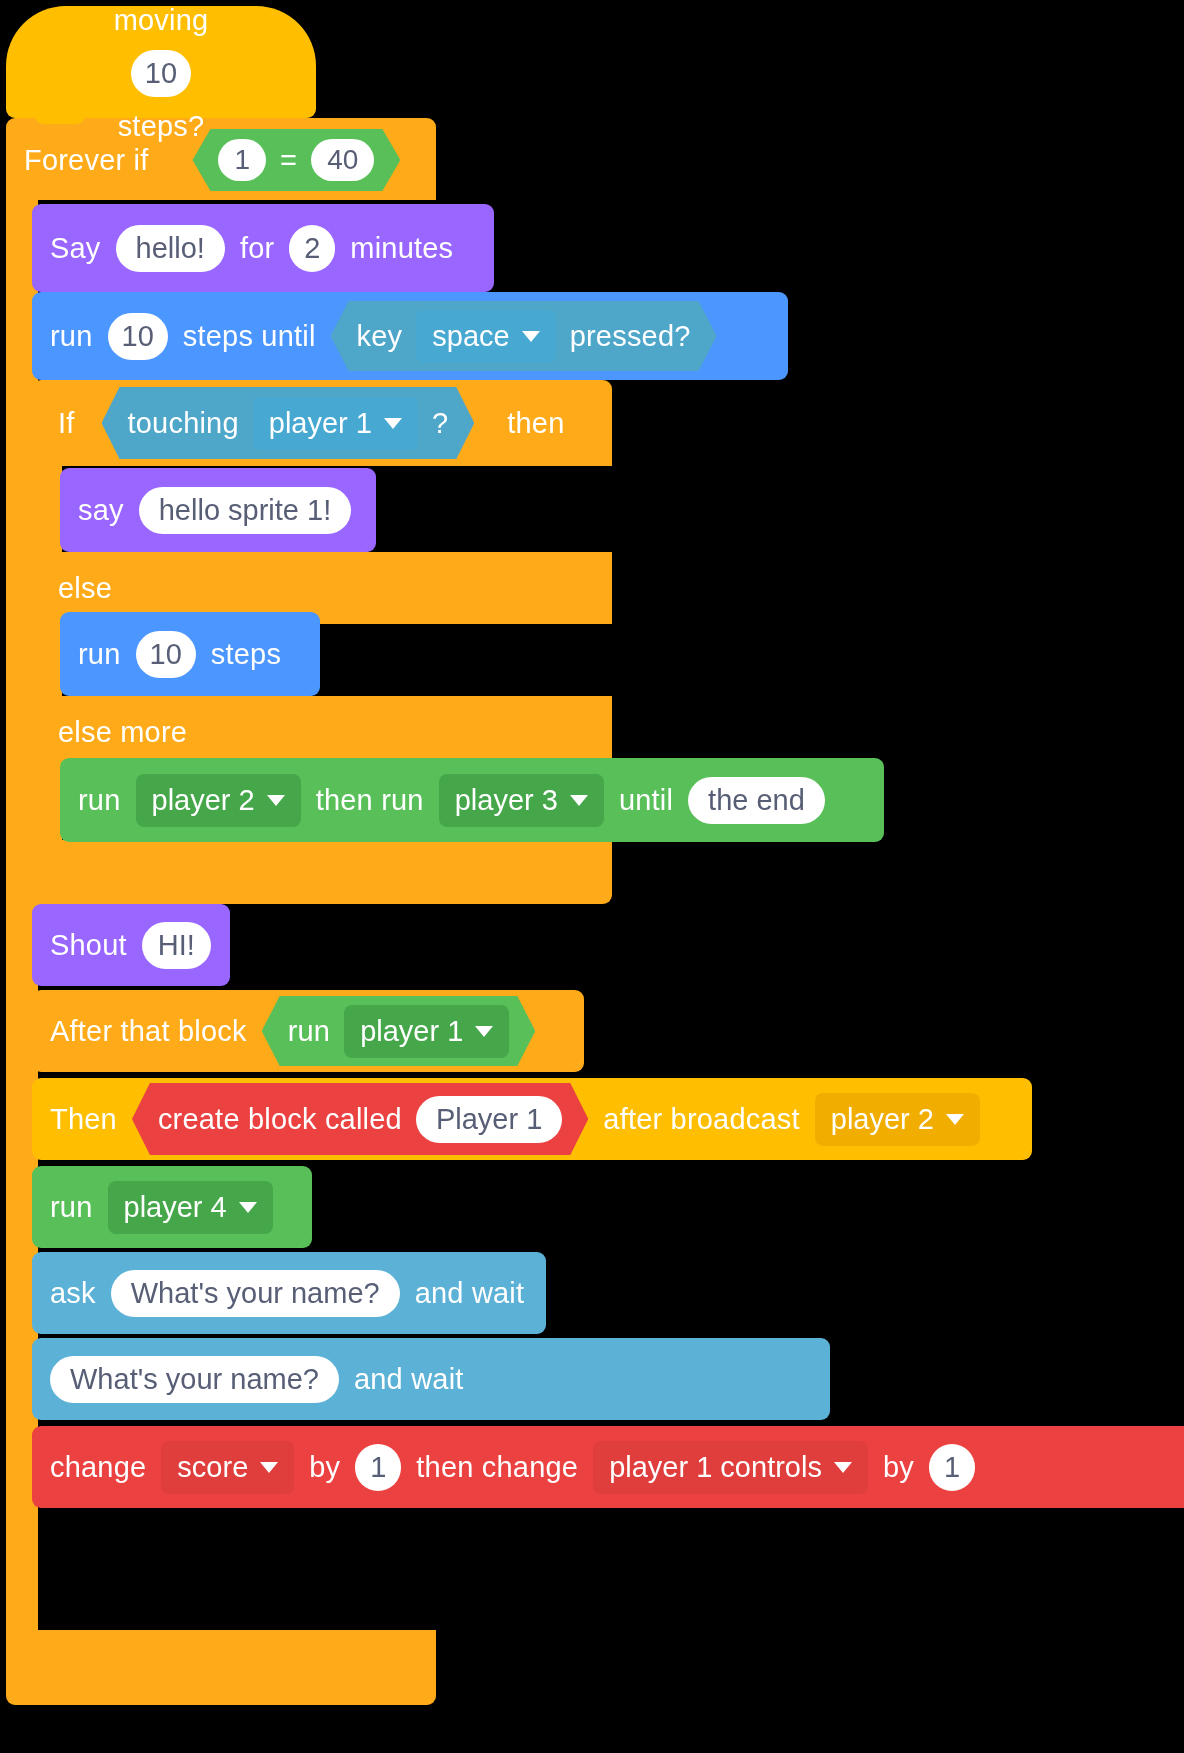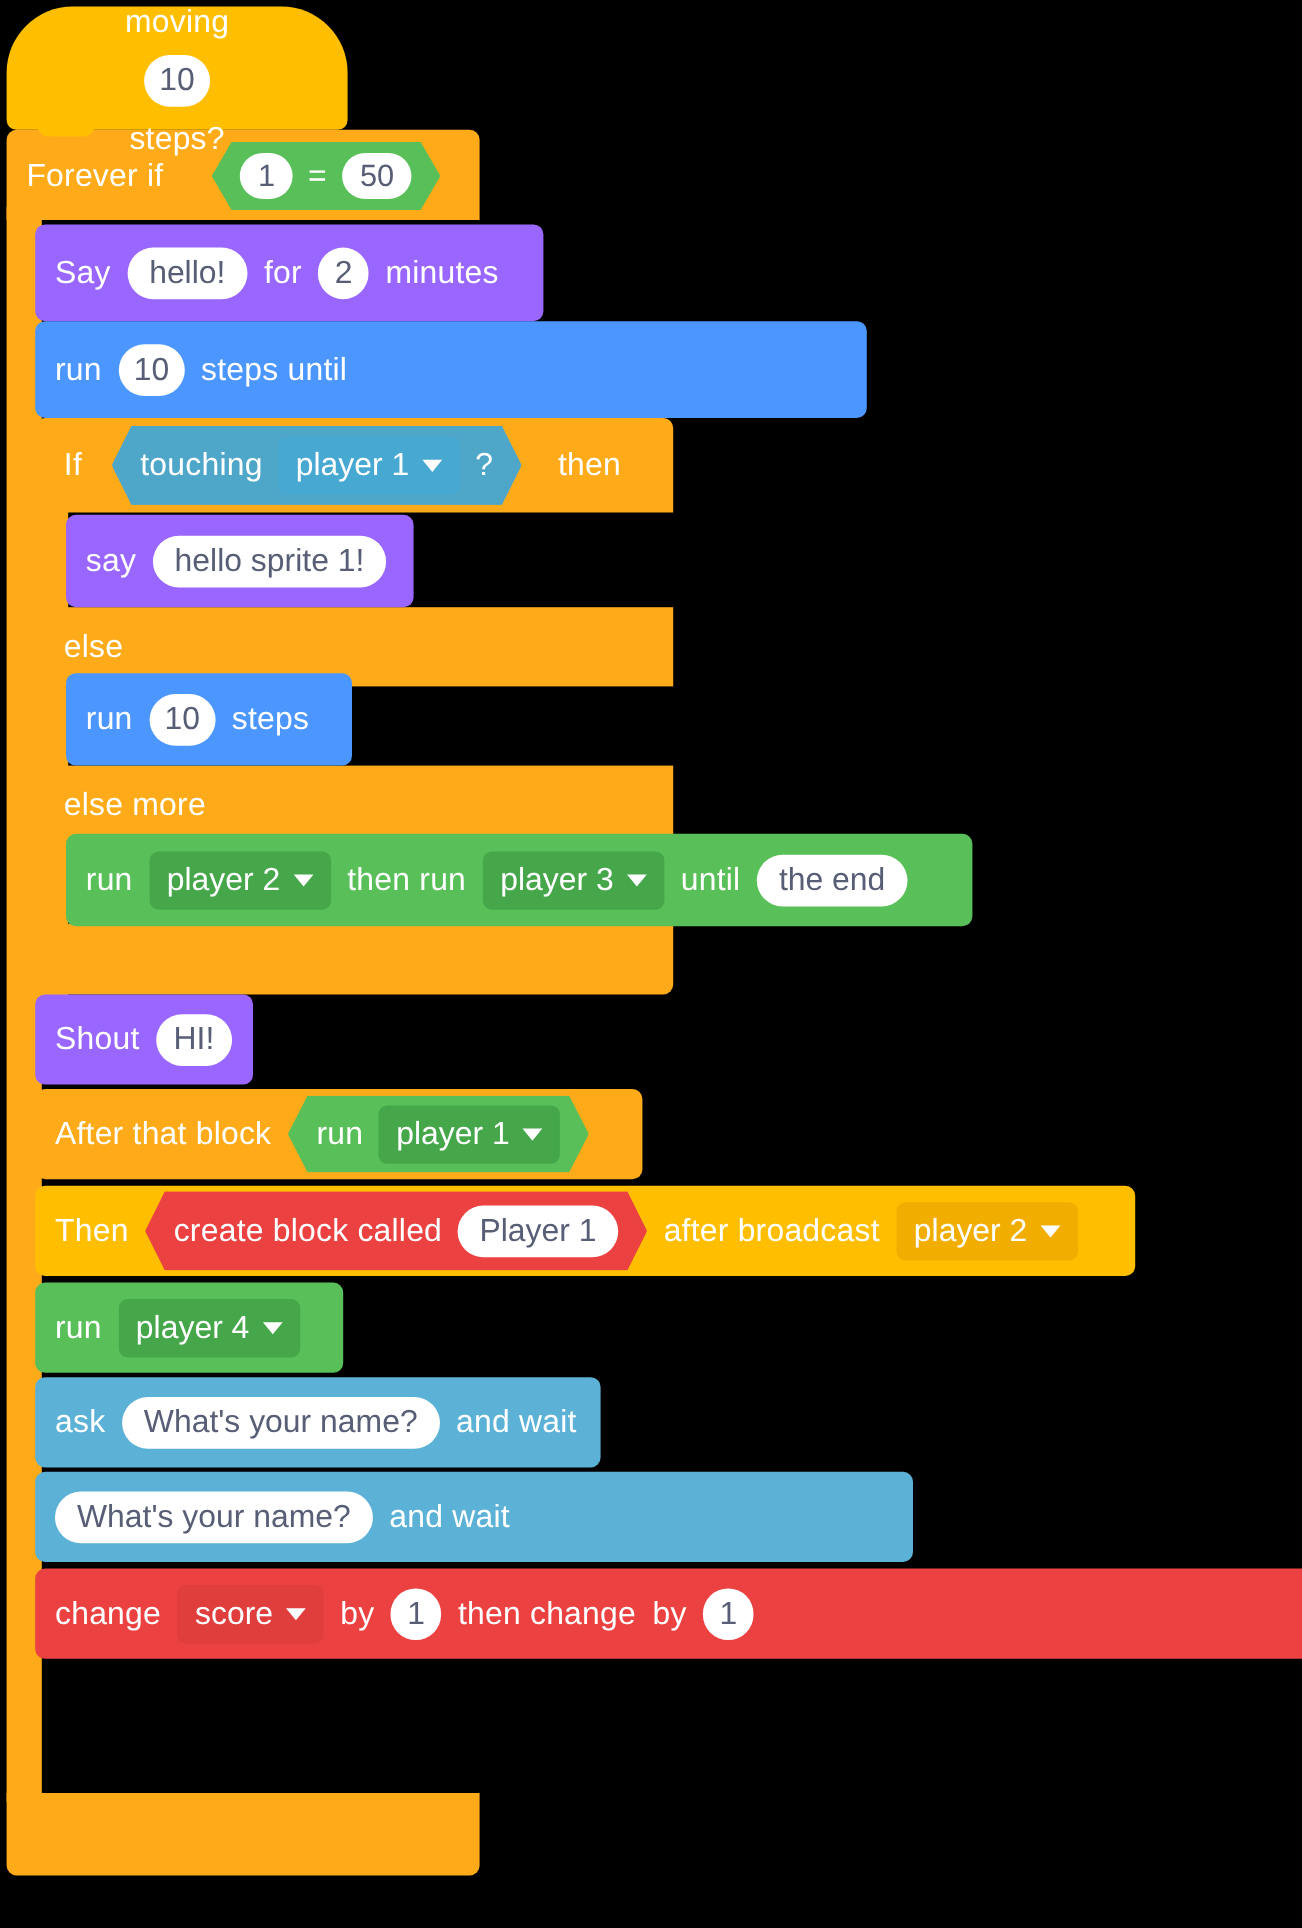--- a/index.html
+++ b/index.html
@@ -117,36 +117,44 @@
   <span class="lbl">moving</span>
   <span class="oval num">10</span>
   <span class="lbl">steps?</span>
 </div>
 
 <div class="block" style="left:6px;top:120px;width:430px;height:80px;background:transparent;gap:44px;">
   <span class="lbl">Forever if</span>
   <span class="hex c-green" style="height:62px;">
     <span class="oval num" style="font-size:28px;padding:5px 16px;">1</span>
     <span class="lbl">=</span>
-    <span class="oval num" style="font-size:28px;padding:5px 16px;">50</span>
+    <span class="oval num" style="font-size:28px;padding:5px 16px;">40</span>
   </span>
 </div>
 
 <div class="block c-looks" style="left:32px;top:204px;width:462px;height:88px;border-radius:9px;">
   <span class="lbl">Say</span>
   <span class="oval">hello!</span>
   <span class="lbl">for</span>
   <span class="oval num">2</span>
   <span class="lbl">minutes</span>
 </div>
 
 <div class="block c-motion" style="left:32px;top:292px;width:756px;height:88px;border-radius:9px;">
   <span class="lbl">run</span>
   <span class="oval num">10</span>
   <span class="lbl">steps until</span>
+  <span class="hex c-sense2" style="height:70px;">
+    <span class="lbl">key</span>
+    <span class="dd dd-sense">
+      <span>space</span>
+      <span class="caret"></span>
+    </span>
+    <span class="lbl">pressed?</span>
+  </span>
 </div>
 
 <div style="position:absolute;left:32px;top:380px;width:580px;height:524px;">
 
   <div class="c-ctrl" style="position:absolute;left:0;top:0;width:580px;height:86px;border-radius:9px 9px 0 0;"></div>
 
   <div class="c-ctrl" style="position:absolute;left:0;top:80px;width:30px;height:472px;"></div>
 
   <div class="c-ctrl" style="position:absolute;left:0;top:172px;width:580px;height:72px;"></div>
 
@@ -252,17 +260,21 @@
 
 <div class="block c-red" style="left:32px;top:1426px;width:1152px;height:82px;border-radius:9px 0 0 9px;">
   <span class="lbl">change</span>
   <span class="dd dd-red">
     <span>score</span>
     <span class="caret"></span>
   </span>
   <span class="lbl">by</span>
   <span class="oval num">1</span>
   <span class="lbl">then change</span>
+  <span class="dd dd-red">
+    <span>player 1 controls</span>
+    <span class="caret"></span>
+  </span>
   <span class="lbl">by</span>
   <span class="oval num">1</span>
 </div>
 
 <div class="c-hat" style="position:absolute;left:34px;top:112px;width:52px;height:12px;border-radius:0 0 10px 10px;"></div>
 
 </body></html>

